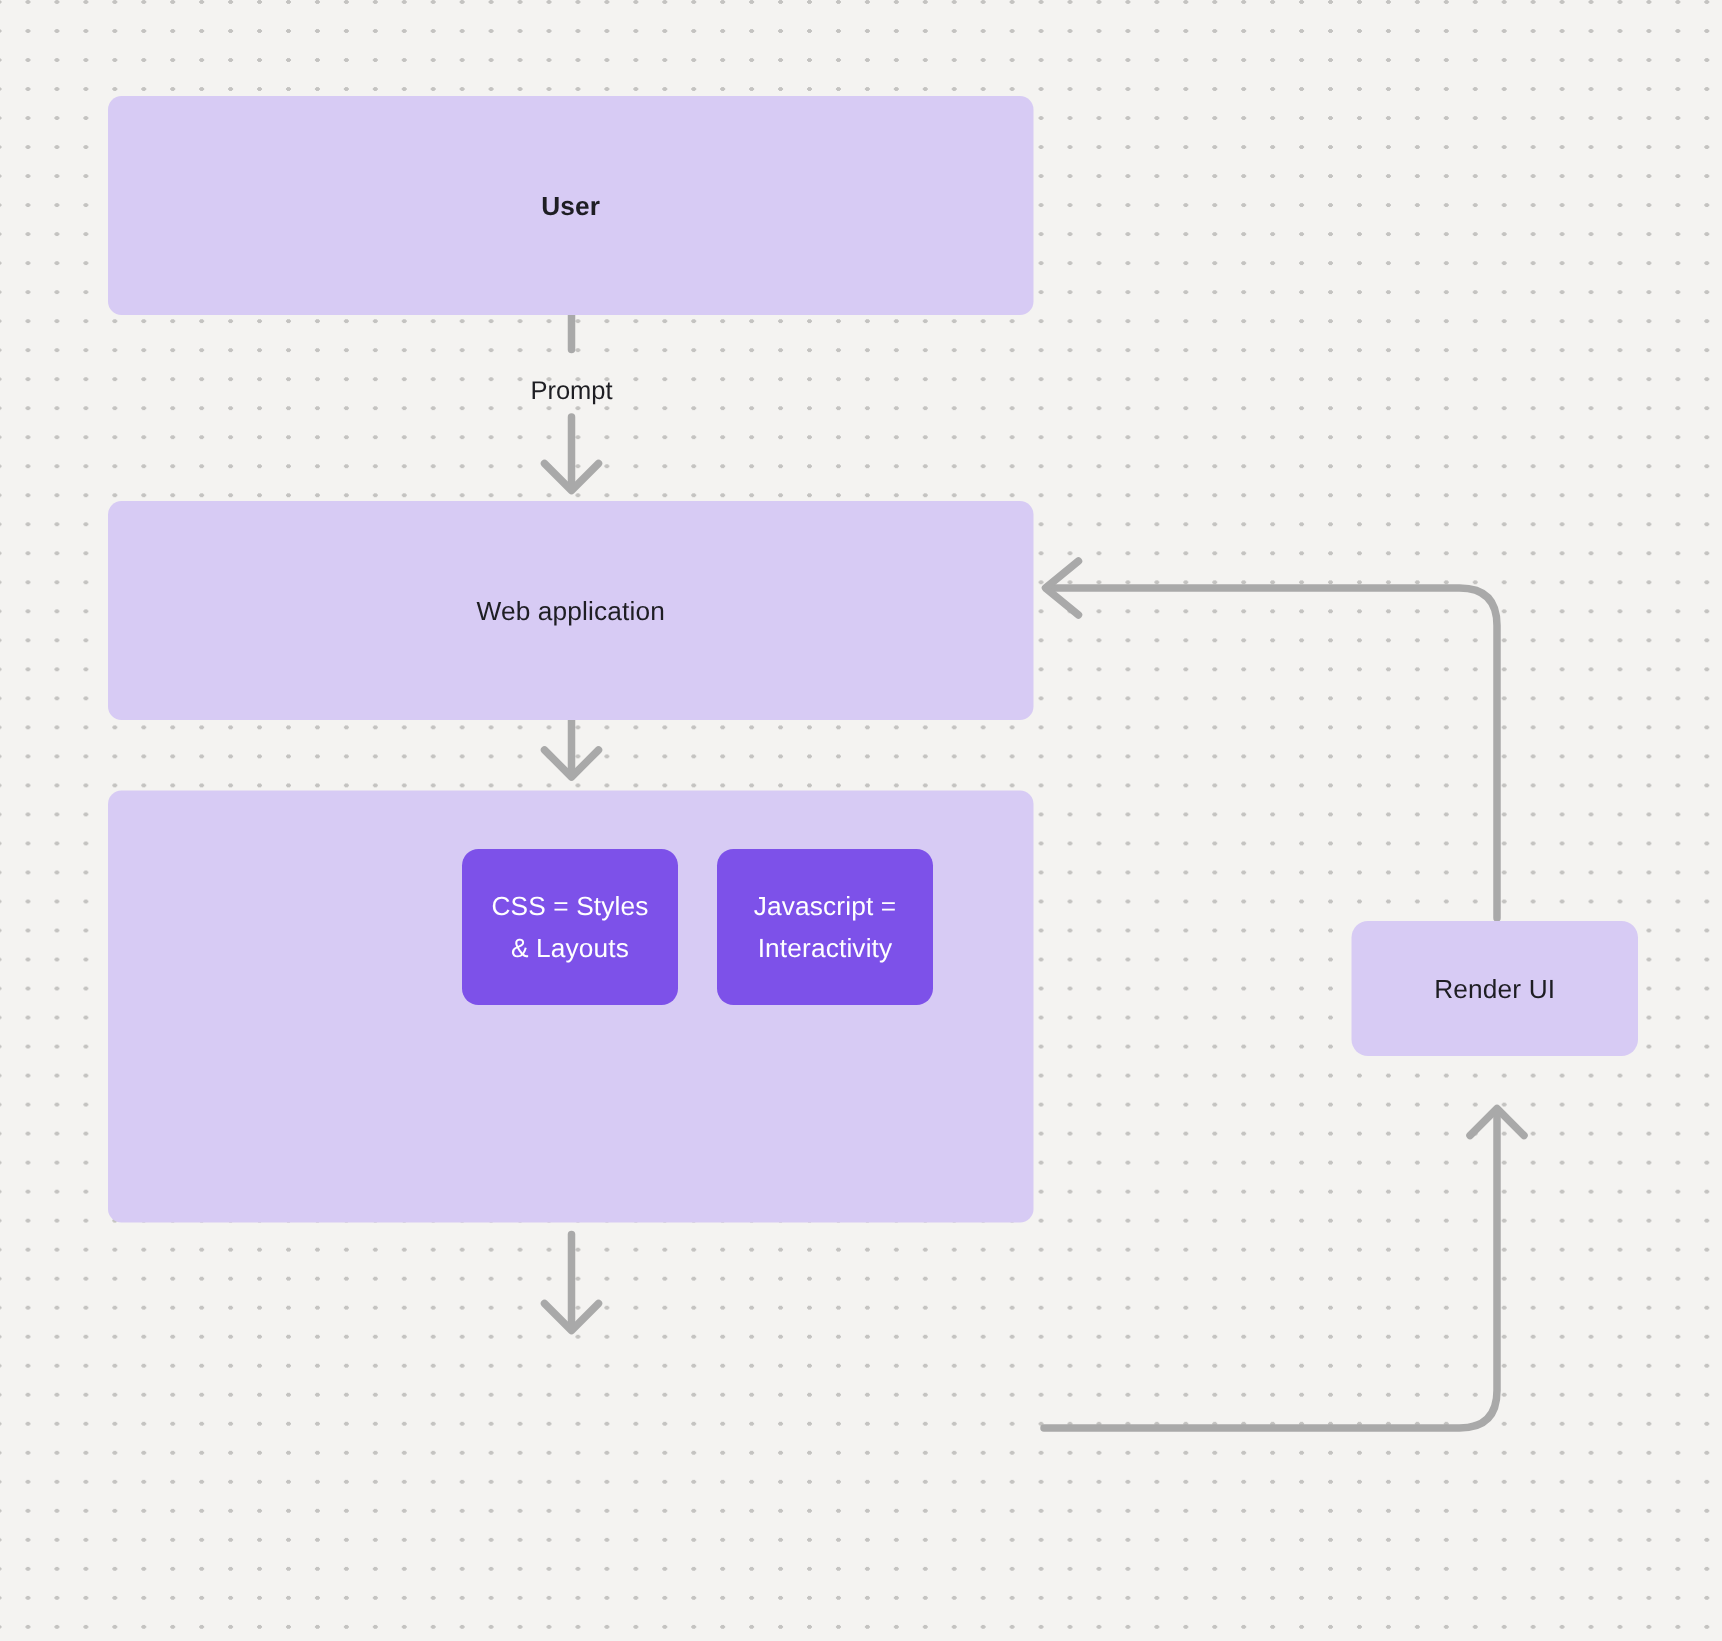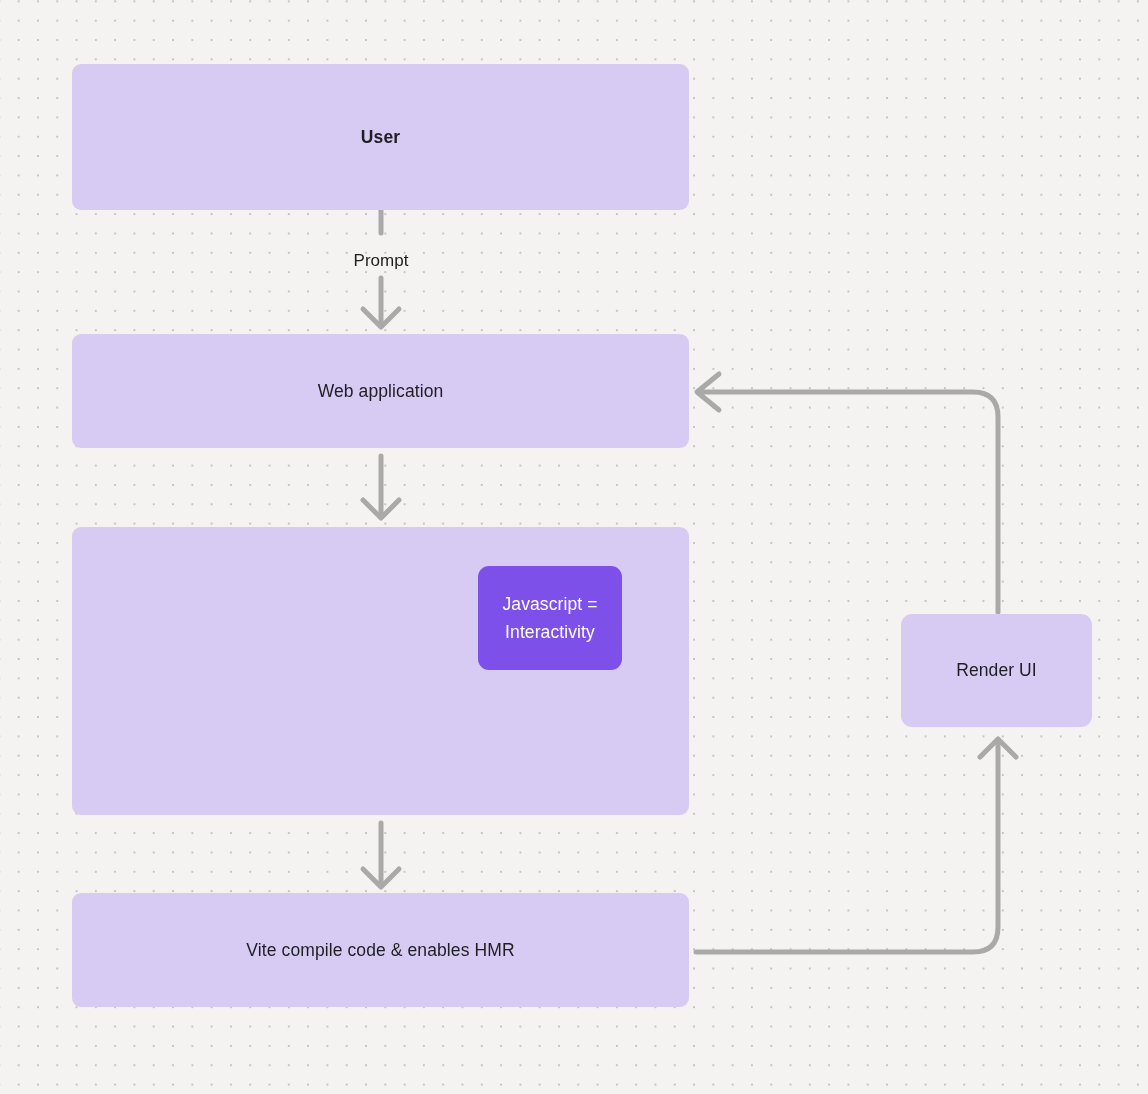--- a/index.html
+++ b/index.html
@@ -36,24 +36,24 @@
     background: #d7cbf4;
     border-radius: 9px;
     display: flex;
     align-items: center;
     justify-content: center;
     color: #1e1e23;
     font-size: 17.5px;
     letter-spacing: 0.1px;
   }
   .node-user          { left: 72px;  top: 64px;  width: 617px; height: 146px; font-weight: bold; }
-  .node-webapp        { left: 72px;  top: 334px; width: 617px; height: 114px; }
+  .node-webapp        { left: 72px;  top: 334px; width: 617px; height: 146px; }
   .node-components    { left: 72px;  top: 527px; width: 617px; height: 288px; display: block; }
   .node-vite          { left: 72px;  top: 893px; width: 617px; height: 114px; }
-  .node-render-ui     { left: 901px; top: 614px; width: 191px; height: 113px; border-radius: 11px; }
+  .node-render-ui     { left: 901px; top: 614px; width: 191px; height: 90px; border-radius: 11px; }
   .inner-node {
     position: absolute;
     background: #7d51e9;
     border-radius: 11px;
     color: #ffffff;
     font-size: 17.5px;
     display: flex;
     flex-direction: column;
     align-items: center;
     justify-content: center;
@@ -108,27 +108,28 @@
     <span>User</span>
   </div>
 
   <div class="edge-label">Prompt</div>
 
   <div class="node node-webapp">
     <span>Web application</span>
   </div>
 
   <div class="node node-components">
+    <div class="inner-node inner-css">
+      <span>CSS = Styles</span>
+      <span>&amp; Layouts</span>
+    </div>
     <div class="inner-node inner-js">
       <span>Javascript =</span>
       <span>Interactivity</span>
     </div>
   </div>
 
-  <div class="node node-vite">
-    <span>Vite compile code &amp; enables HMR</span>
-  </div>
 
   <div class="node node-render-ui">
     <span>Render UI</span>
   </div>
 
 </div>
 
 </body></html>

